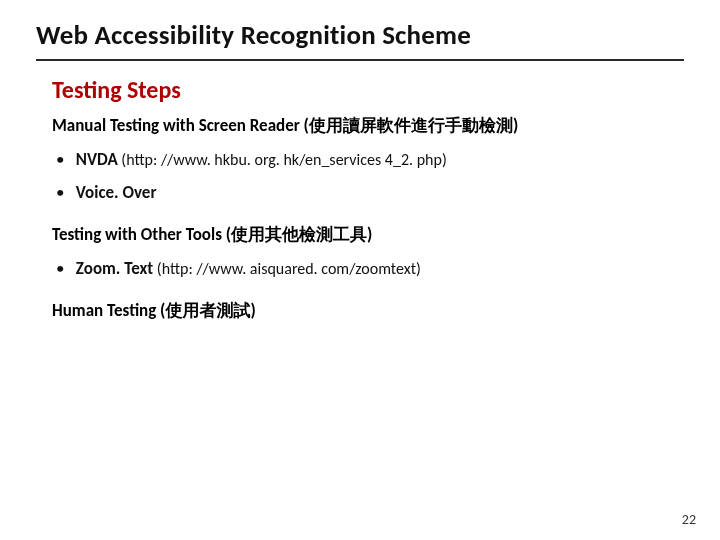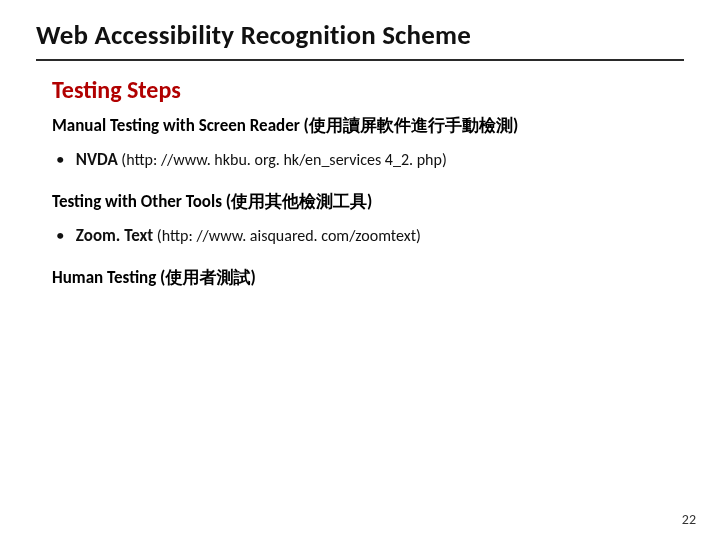--- a/index.html
+++ b/index.html
@@ -142,20 +142,24 @@
 
   <div class="content">
     <div class="section-title">Testing Steps</div>
 
     <div class="subheading">Manual Testing with Screen Reader (使用讀屏軟件進行手動檢測)</div>
     <ul class="items">
       <li>
         <span class="bullet">•</span>
         <span class="item-name">NVDA</span><span class="item-detail"> (http: //www. hkbu. org. hk/en_services 4_2. php)</span>
       </li>
+      <li>
+        <span class="bullet">•</span>
+        <span class="item-name">Voice. Over</span><span class="item-detail"></span>
+      </li>
     </ul>
 
     <div class="subheading">Testing with Other Tools (使用其他檢測工具)</div>
     <ul class="items">
       <li>
         <span class="bullet">•</span>
         <span class="item-name">Zoom. Text</span><span class="item-detail"> (http: //www. aisquared. com/zoomtext)</span>
       </li>
     </ul>
 

